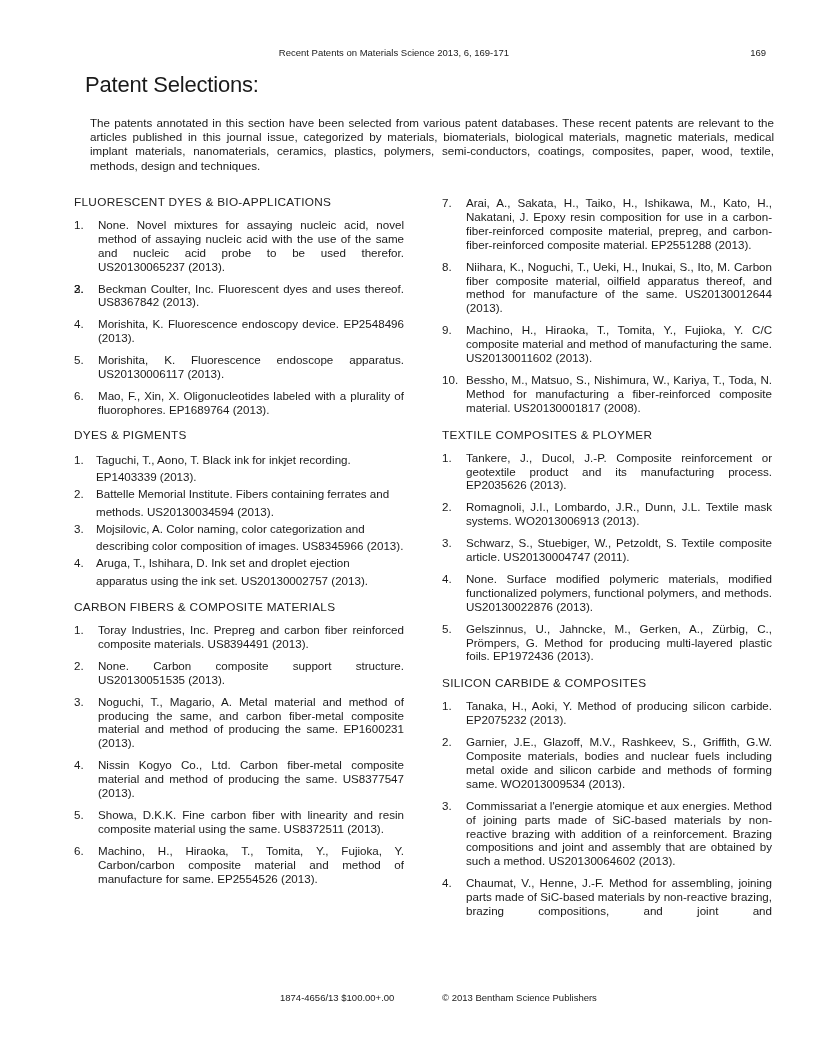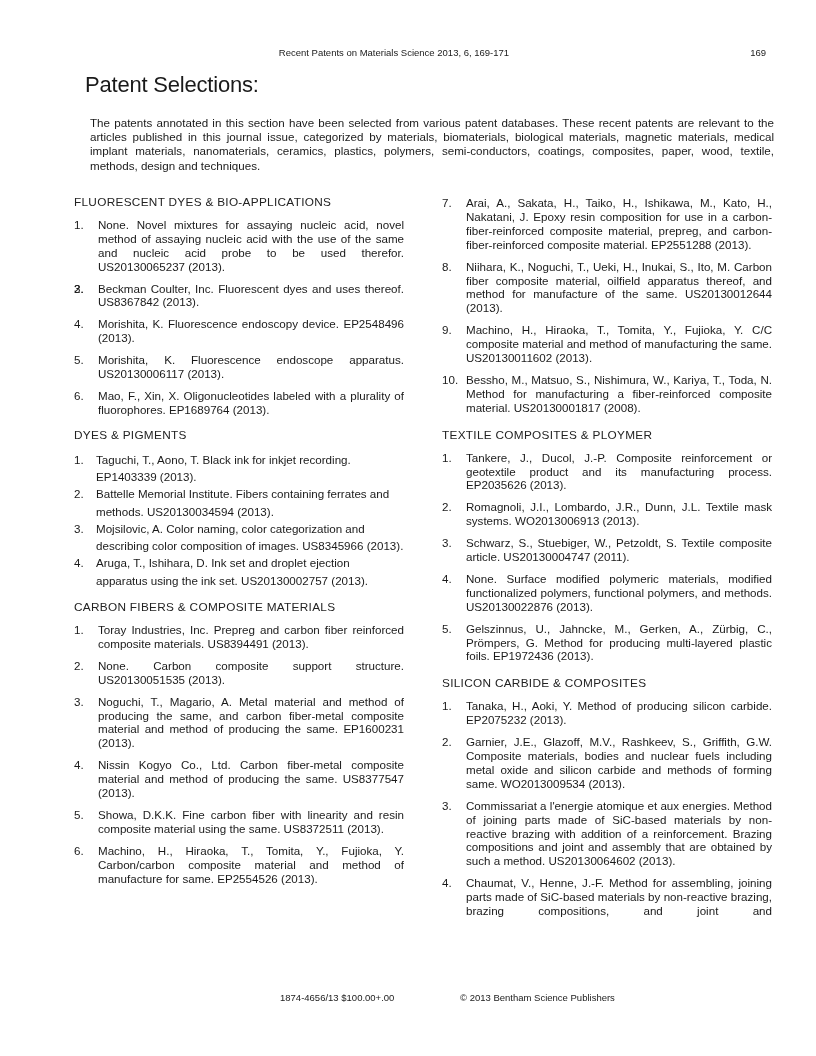--- a/index.html
+++ b/index.html
@@ -14,21 +14,21 @@
   .col.left { left: 74px; }
   .col.right { left: 442px; }
   .section-heading { font-size: 11.8px; letter-spacing: 0.3px; margin: 0 0 8px 0; font-weight: normal; color: #222; }
   .section { margin-bottom: 9px; }
   ol.items { list-style: none; margin: 0; padding: 0; }
   ol.items li { position: relative; padding-left: 24px; margin-bottom: 8px; text-align: justify; }
   ol.items li .num { position: absolute; left: 0; top: 0; }
   ol.items.loose li { line-height: 17.3px; margin-bottom: 0; padding-left: 22px; text-align: left; }
   .footer { position: absolute; top: 992px; left: 0; width: 816px; font-size: 9.5px; }
   .footer .issn { position: absolute; left: 280px; }
-  .footer .copyright { position: absolute; left: 460px; }
+  .footer .copyright { position: absolute; left: 442px; }
 </style>
 </head>
 <body>
 
 <div class="running-head">
   <span class="journal">Recent Patents on Materials Science 2013, 6, 169-171</span>
   <span class="page-num">169</span>
 </div>
 
 <h1 class="title">Patent Selections:</h1>

